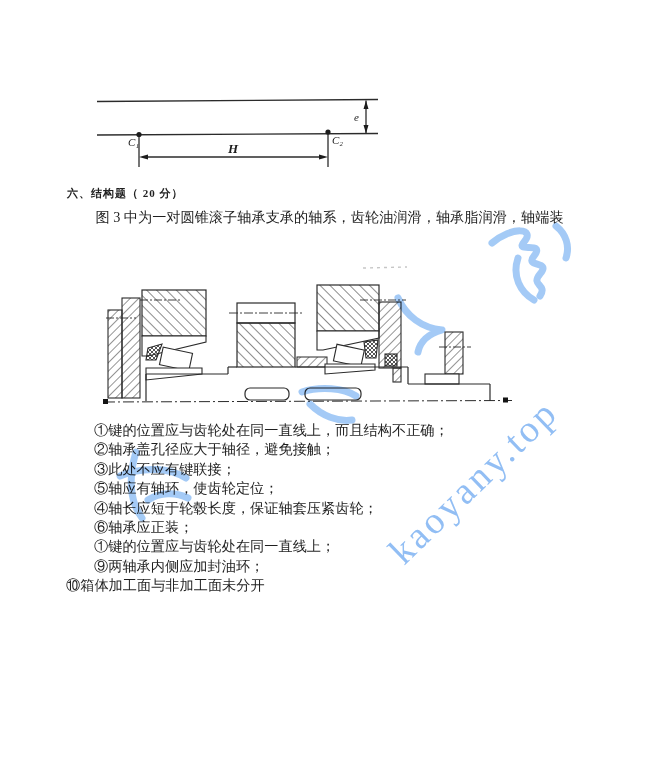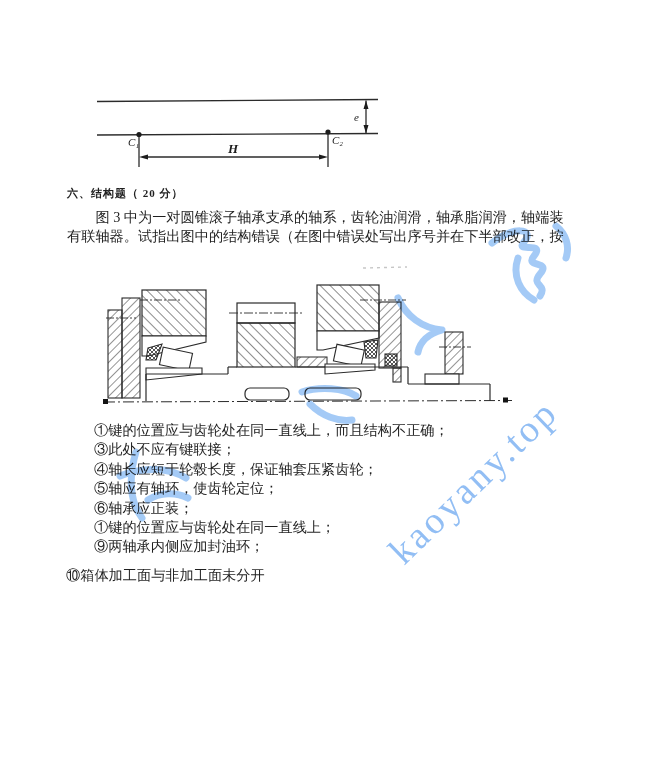--- a/index.html
+++ b/index.html
@@ -8,21 +8,21 @@
     font-family:"Liberation Serif","DejaVu Serif",serif;color:#1f1f1f;
     overflow:hidden;margin:0 auto;
   }
   .abs{position:absolute;}
   .heading{left:67px;top:186px;font-size:11px;font-weight:700;letter-spacing:1px;}
   .intro{left:67px;top:201px;width:540px;font-size:14.2px;line-height:18.8px;}
   .intro .ln{white-space:pre;}
   .intro .ln.first{text-indent:2em;margin-top:7px;}
   .err-list{left:0;top:421px;width:580px;font-size:14.2px;line-height:19.4px;}
   .err-item{padding-left:94px;white-space:pre;}
-  .err-item.last{padding-left:66px;margin-top:9px;}
+  .err-item.last{padding-left:66px;}
   svg text{font-family:"Liberation Serif","DejaVu Serif",serif;}
   .wm{pointer-events:none;mix-blend-mode:multiply;}
 </style>
 </head>
 <body>
 
 <div class="page">
 
   <svg class="abs" style="left:90px;top:90px;" width="300" height="90" viewBox="0 0 300 90">
     <g stroke="#2b2b2b" stroke-width="1.3" fill="none">
@@ -43,21 +43,20 @@
     </g>
     <text x="38" y="56" font-size="11" font-style="italic" fill="#1d1d1d">C₁</text>
     <text x="242" y="54" font-size="11" font-style="italic" fill="#1d1d1d">C₂</text>
     <text x="138" y="63" font-size="13" font-style="italic" font-weight="bold" fill="#1d1d1d">H</text>
     <text x="264" y="31" font-size="11" font-style="italic" fill="#1d1d1d">e</text>
   </svg>
 
   <div class="abs heading">六、结构题（ 20 分）</div>
   <div class="abs intro">
     <div class="ln first">图 3 中为一对圆锥滚子轴承支承的轴系，齿轮油润滑，轴承脂润滑，轴端装</div>
-    <div class="ln">有联轴器。试指出图中的结构错误（在图中错误处写出序号并在下半部改正，按</div>
   </div>
 
   <svg class="abs" style="left:98px;top:262px;" width="420" height="148" viewBox="0 0 420 148">
     <defs>
       <pattern id="hA" width="6" height="6" patternUnits="userSpaceOnUse" patternTransform="rotate(45)">
         <line x1="0" y1="0" x2="0" y2="6" stroke="#2b2b2b" stroke-width="1"></line>
       </pattern>
       <pattern id="hB" width="7" height="7" patternUnits="userSpaceOnUse" patternTransform="rotate(-45)">
         <line x1="0" y1="0" x2="0" y2="7" stroke="#2b2b2b" stroke-width="1.1"></line>
       </pattern>
@@ -136,23 +135,24 @@
     </g>
 
     <g stroke="#2b2b2b" stroke-width="1.2" fill="#ffffff">
       <rect x="147" y="126" width="44" height="12" rx="5"></rect>
       <rect x="207" y="126" width="56" height="12" rx="5"></rect>
     </g>
   </svg>
 
   <div class="abs err-list">
     <div class="err-item">①键的位置应与齿轮处在同一直线上，而且结构不正确；</div>
+    <div class="err-item">②轴承盖孔径应大于轴径，避免接触；</div>
     <div class="err-item">③此处不应有键联接；</div>
+    <div class="err-item">⑤轴应有轴环，使齿轮定位；</div>
     <div class="err-item">④轴长应短于轮毂长度，保证轴套压紧齿轮；</div>
-    <div class="err-item">⑤轴应有轴环，使齿轮定位；</div>
     <div class="err-item">⑥轴承应正装；</div>
     <div class="err-item">①键的位置应与齿轮处在同一直线上；</div>
     <div class="err-item">⑨两轴承内侧应加封油环；</div>
     <div class="err-item last">⑩箱体加工面与非加工面未分开</div>
   </div>
 
   <svg class="abs wm" style="left:0;top:0;" width="672" height="780" viewBox="0 0 672 780">
     <g stroke="#8bbcf4" stroke-width="7" fill="none" stroke-linecap="round" stroke-linejoin="round" opacity="0.78">
       <path d="M492,243 C512,226 536,228 524,242 C514,254 546,240 534,256 C524,268 552,260 540,274 C530,286 548,284 540,296"></path>
       <path d="M518,258 C512,276 520,292 534,300"></path>

